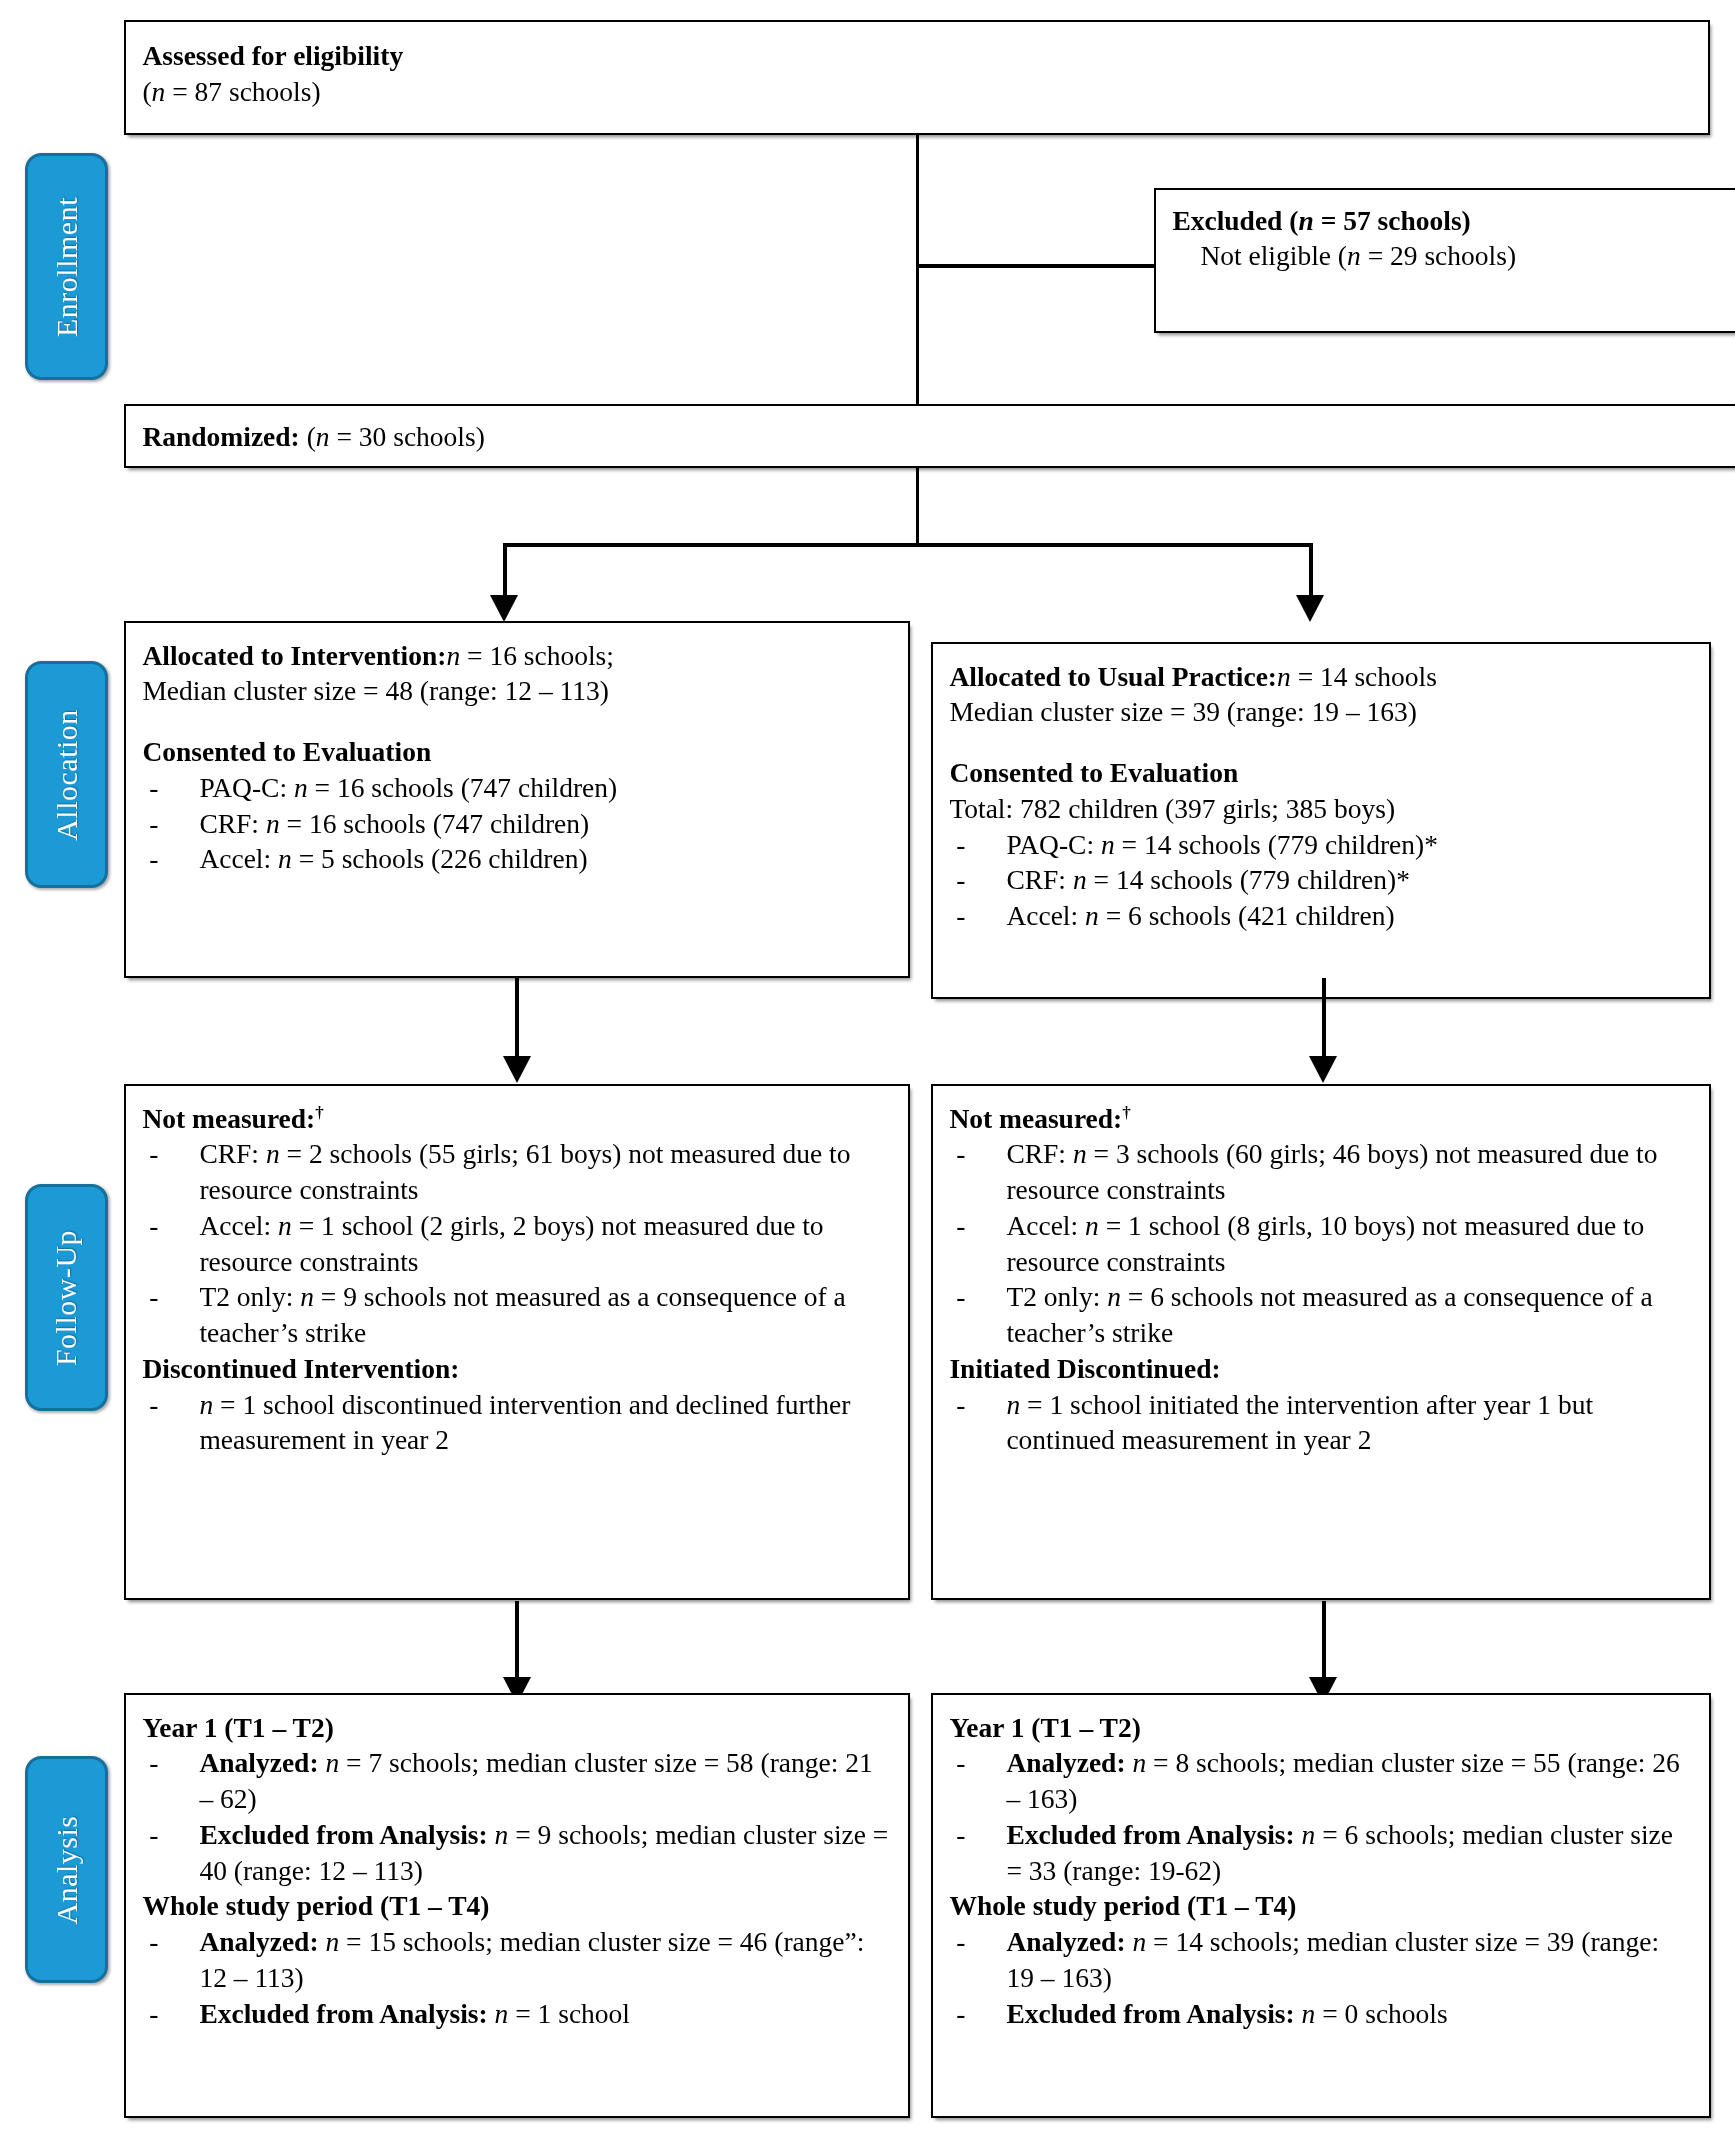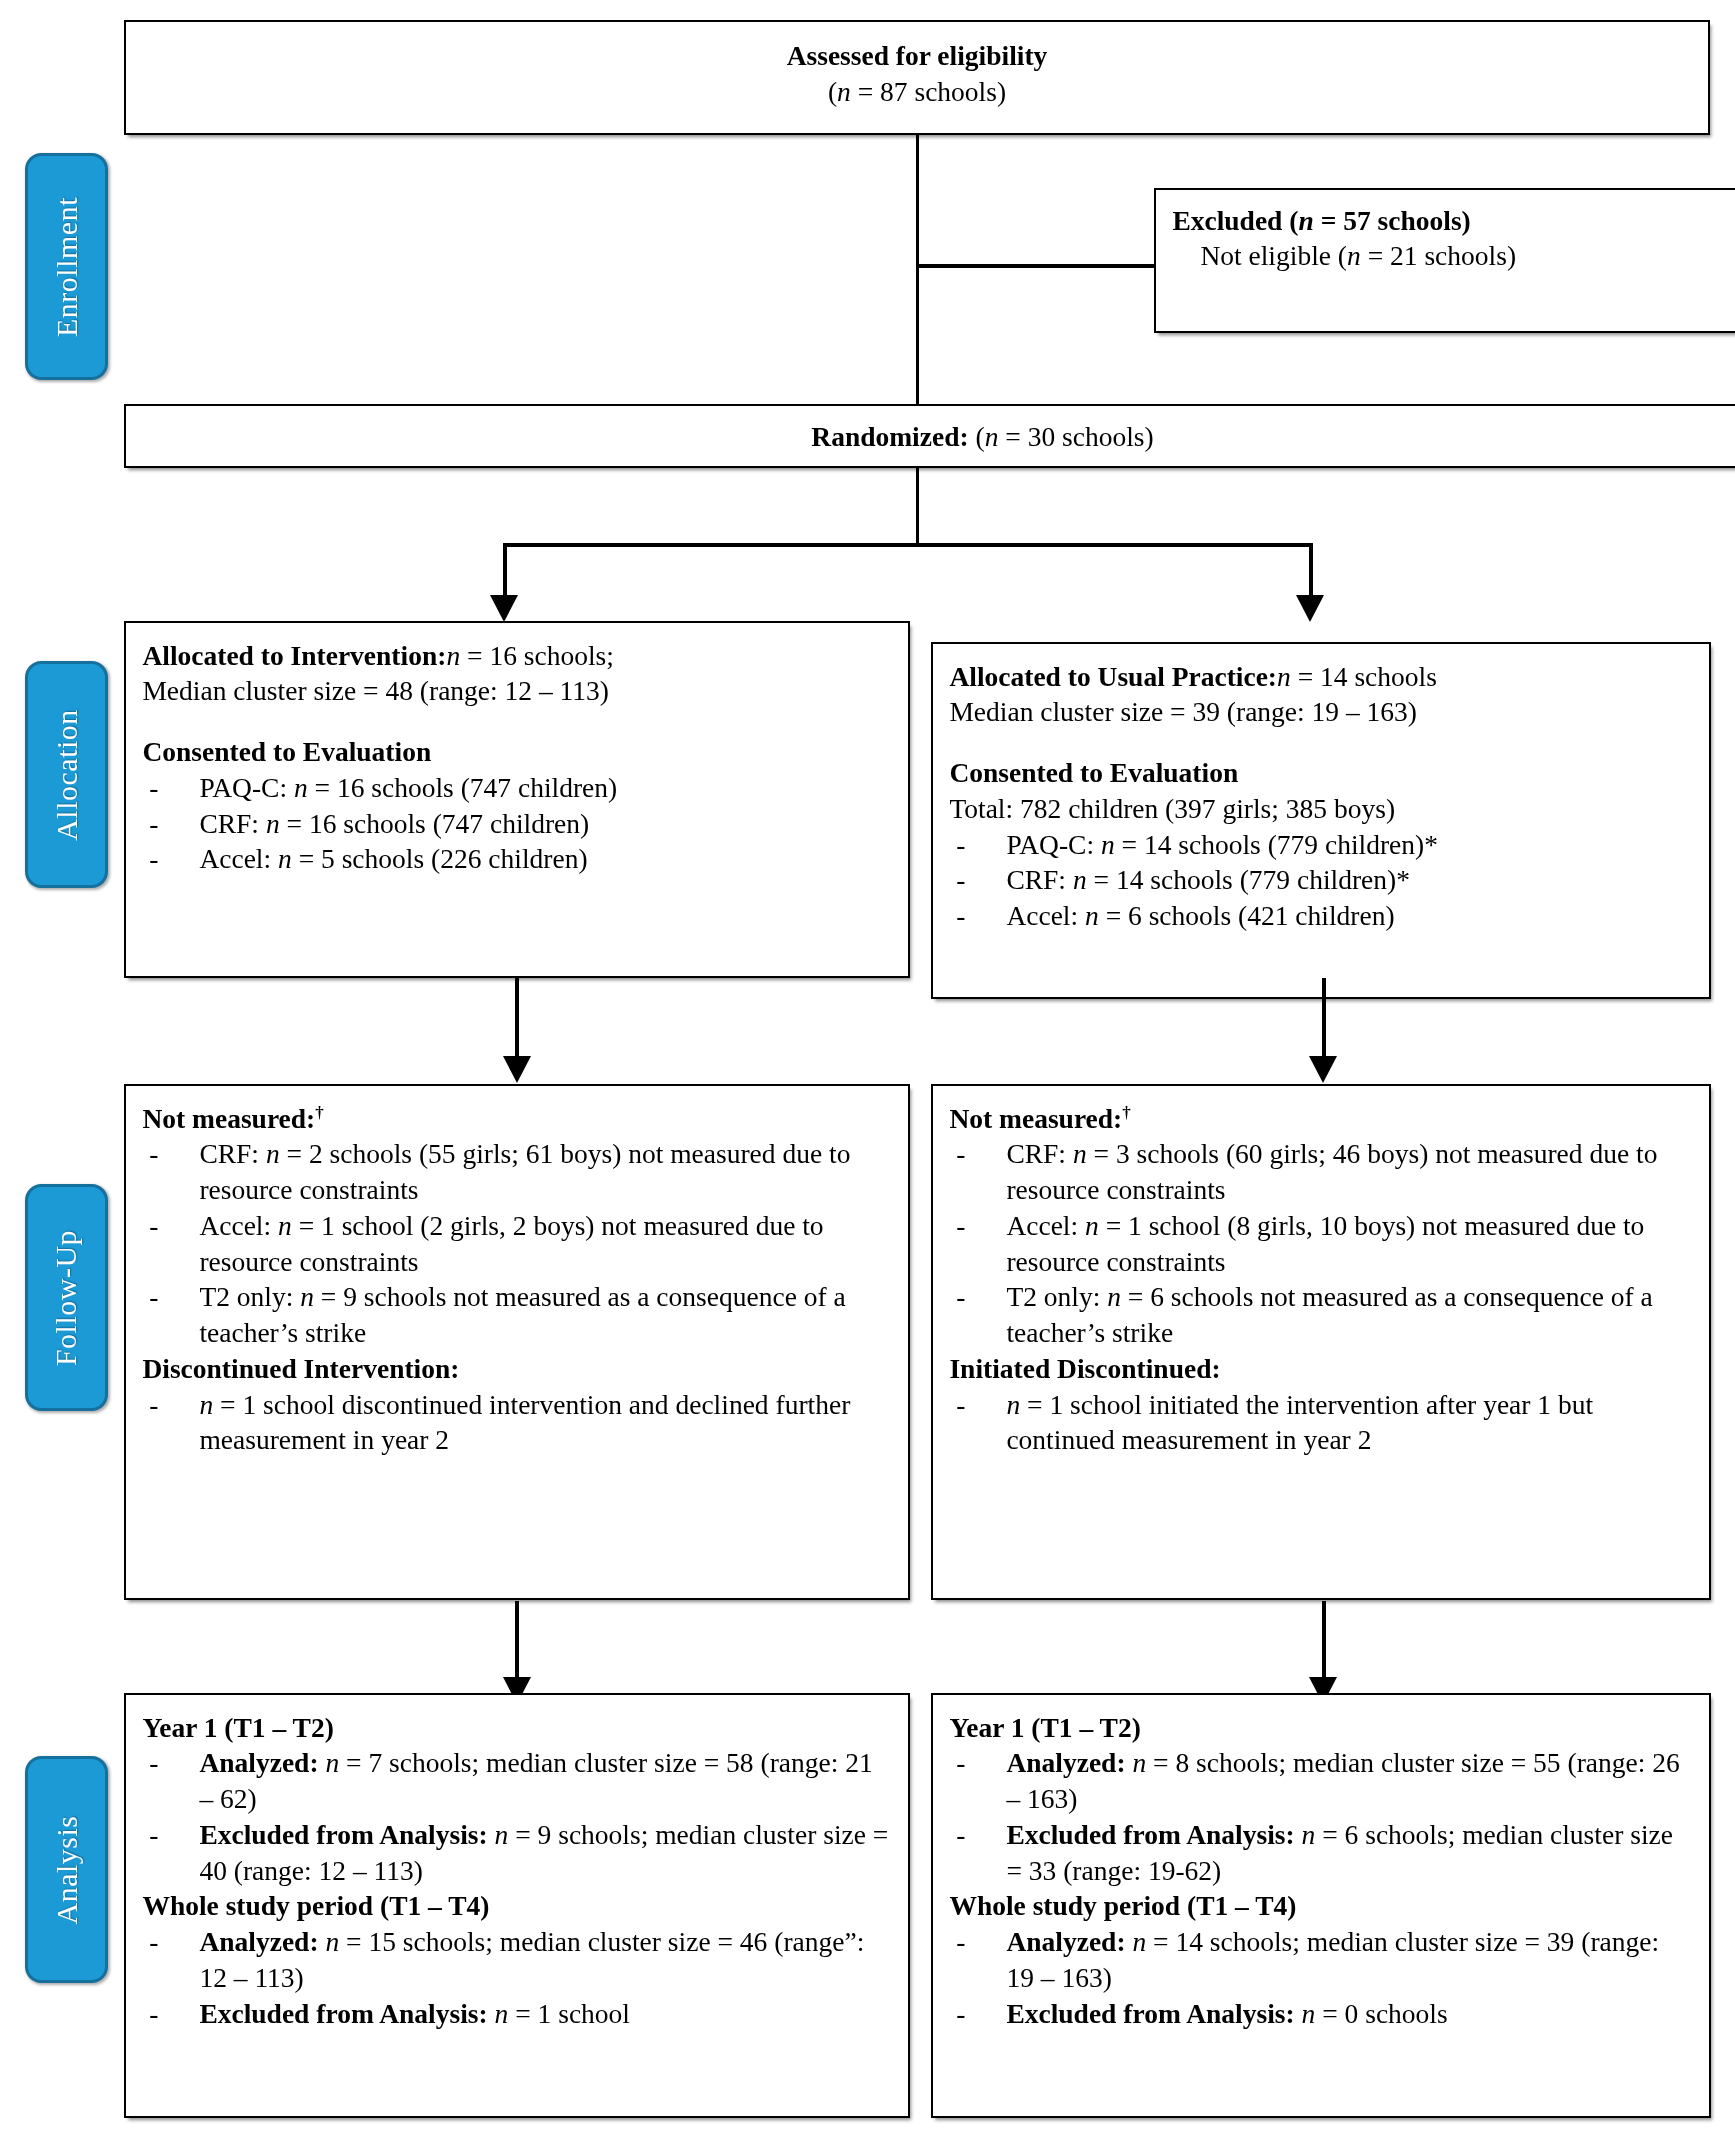--- a/index.html
+++ b/index.html
@@ -46,21 +46,21 @@
     box-sizing: border-box;
     background: #ffffff;
     border: 2.4px solid #000000;
     box-shadow: 3.4px 3.9px 3.4px -1px rgba(0,0,0,0.45);
   }
   .box-inner {
     padding: 14.5px 16.4px 11.6px 16.4px;
     font-size: 27.5px;
     line-height: 1.30;
   }
-  .center { text-align: center; }
+  .center { }
   .b { font-weight: bold; }
   .i { font-style: italic; }
   .sup { font-size: 0.62em; vertical-align: super; line-height: 0; }
 
   .hang {            
     padding-left: 28px;
   }
 
   
   ul.dash {
@@ -130,21 +130,21 @@
   </div>
 
   <div class="vline" style="left:916px; top:135px; width:2.9px; height:270px;"></div>
 
   <div class="hline" style="left:916px; top:264px; width:241px; height:4.3px;"></div>
   <div class="arrow-right" style="left:1157px; top:252px;"></div>
 
   <div class="flow-box" style="left:1154px; top:188px; width:658px; height:145px;">
     <div class="box-inner" style="padding-top:12.5px;">
       <div><span class="b">Excluded (</span><span class="b i">n</span><span class="b"> = 57 schools)</span></div>
-      <div class="hang"><span>Not eligible (</span><span class="i">n</span><span> = 21 schools)</span></div>
+      <div class="hang"><span>Not eligible (</span><span class="i">n</span><span> = 29 schools)</span></div>
     </div>
   </div>
 
   <div class="flow-box" style="left:124px; top:404px; width:1717px; height:64px;">
     <div class="box-inner center" style="padding-top:12.5px;">
       <div><span class="b">Randomized:</span><span> (</span><span class="i">n</span><span> = 30 schools)</span></div>
     </div>
   </div>
 
   <div class="vline" style="left:916px; top:468px; width:2.9px; height:77px;"></div>

